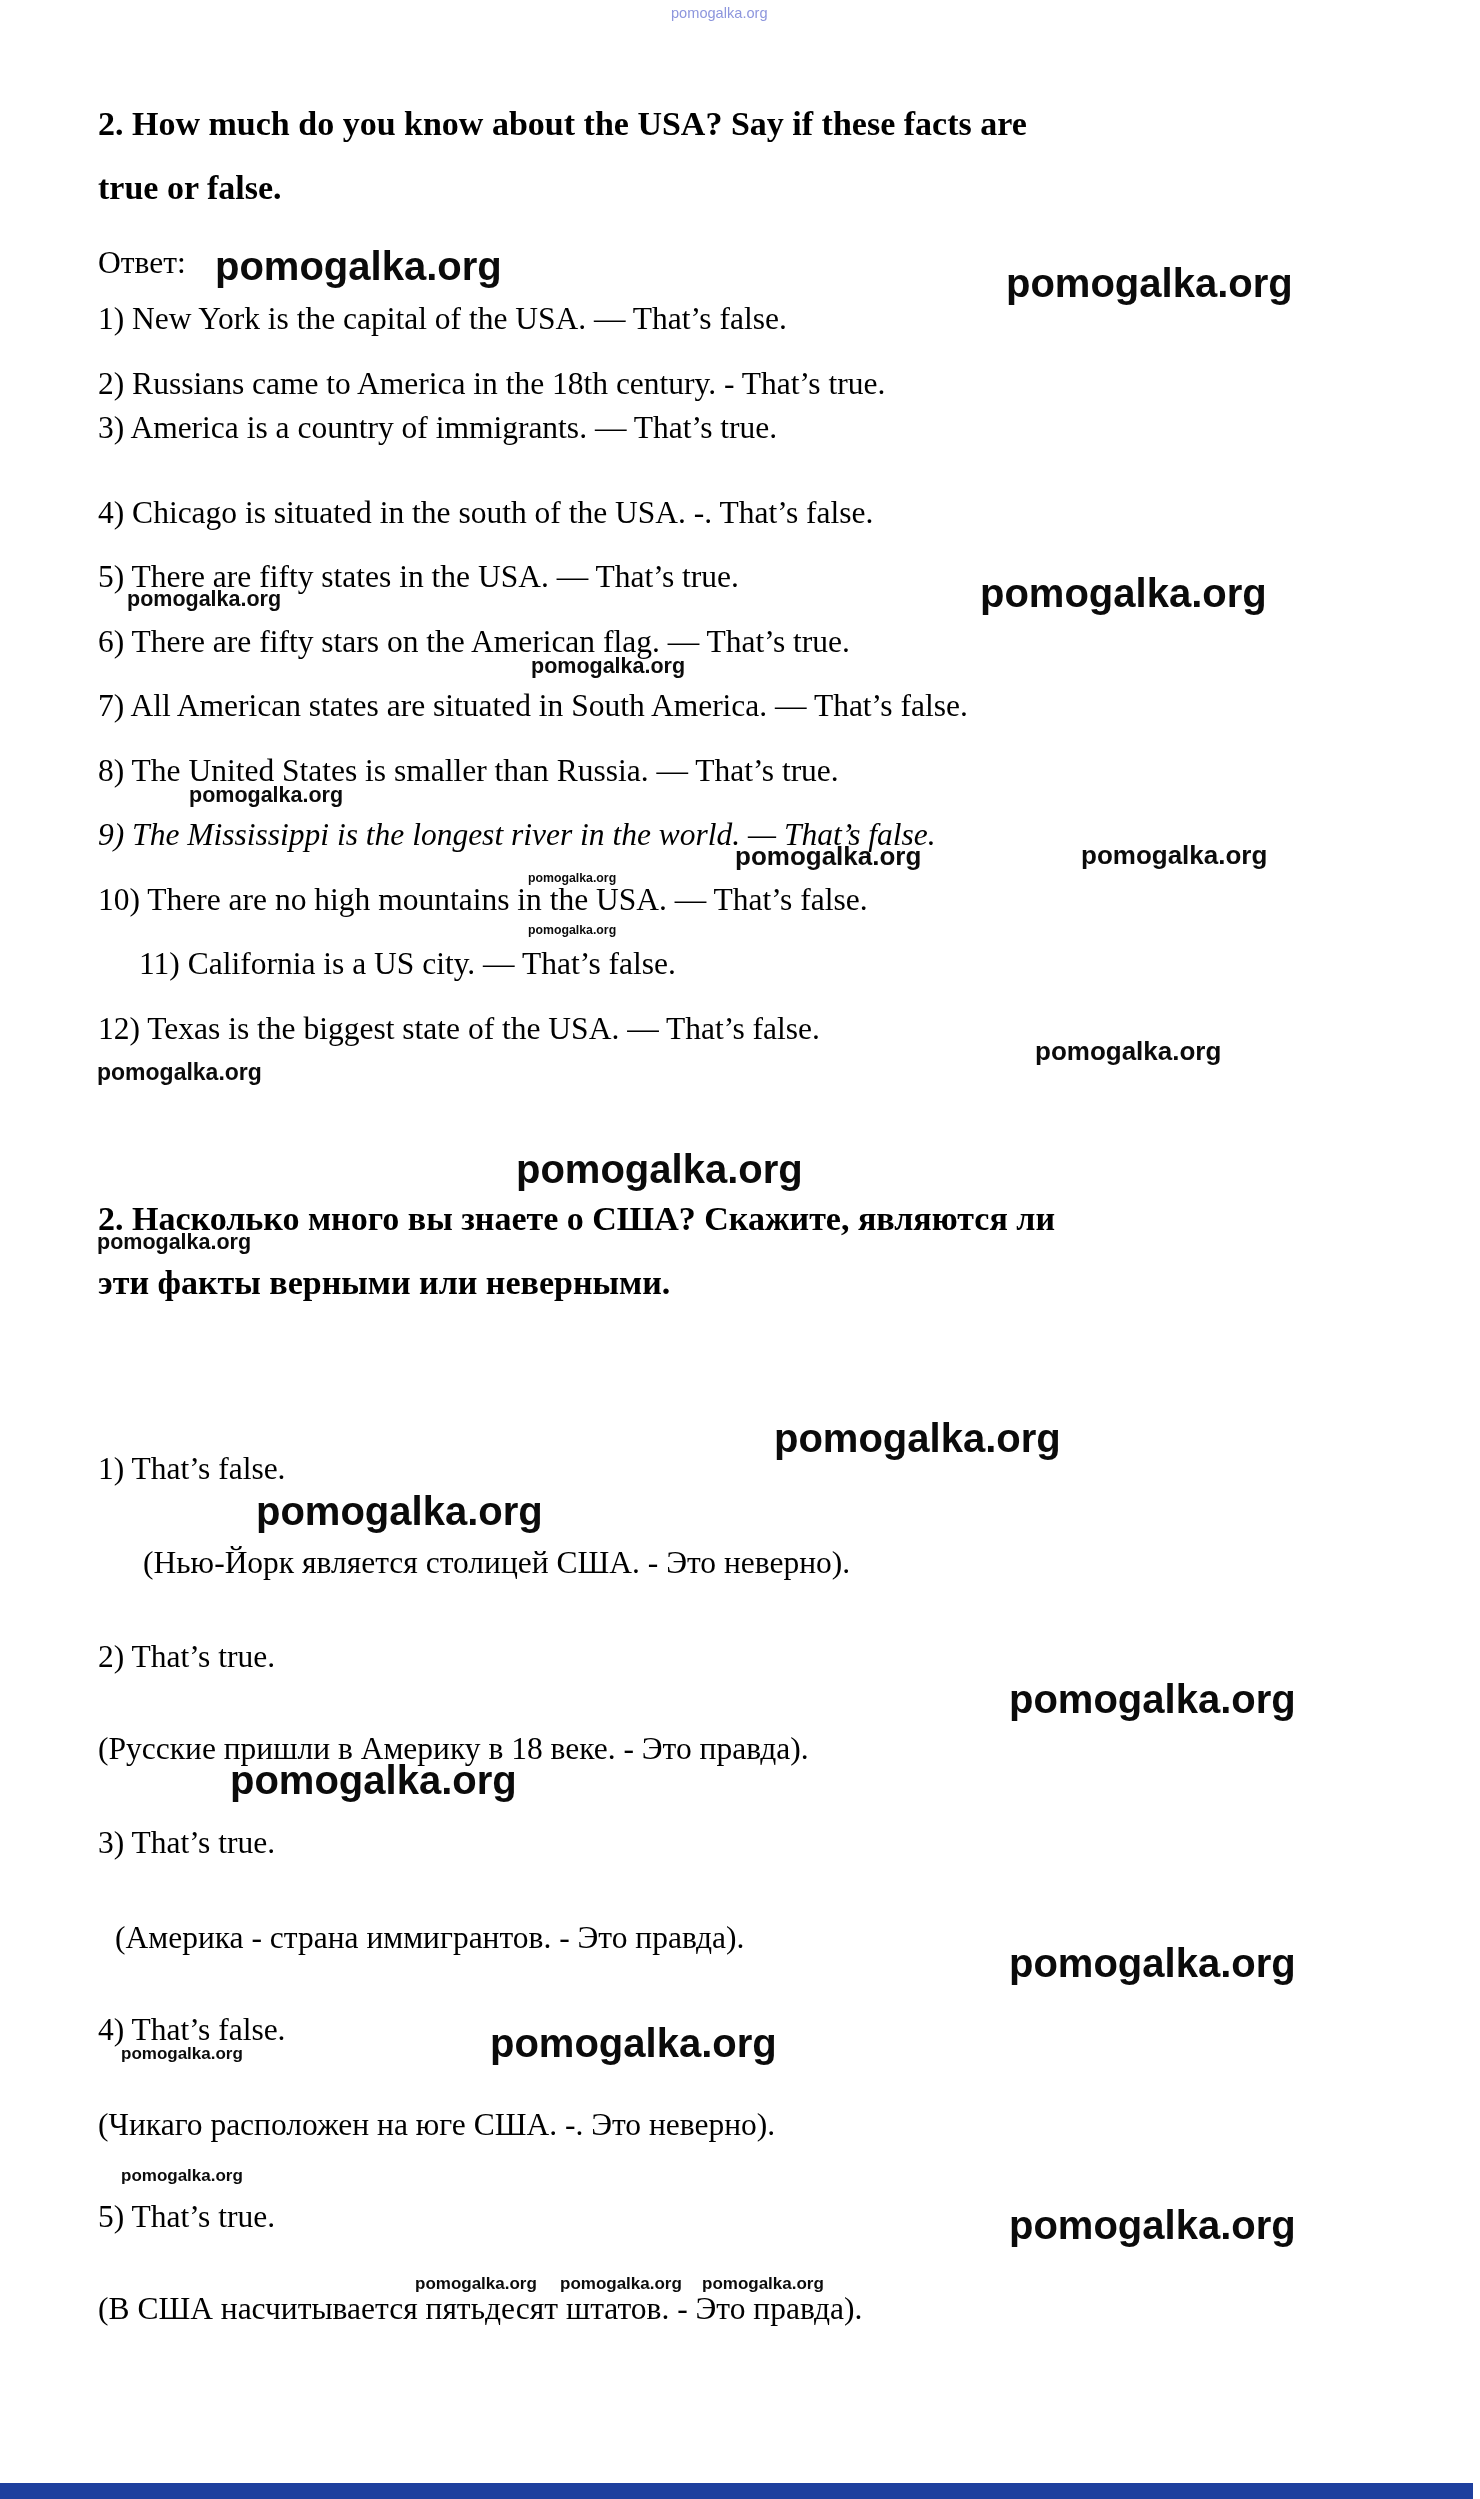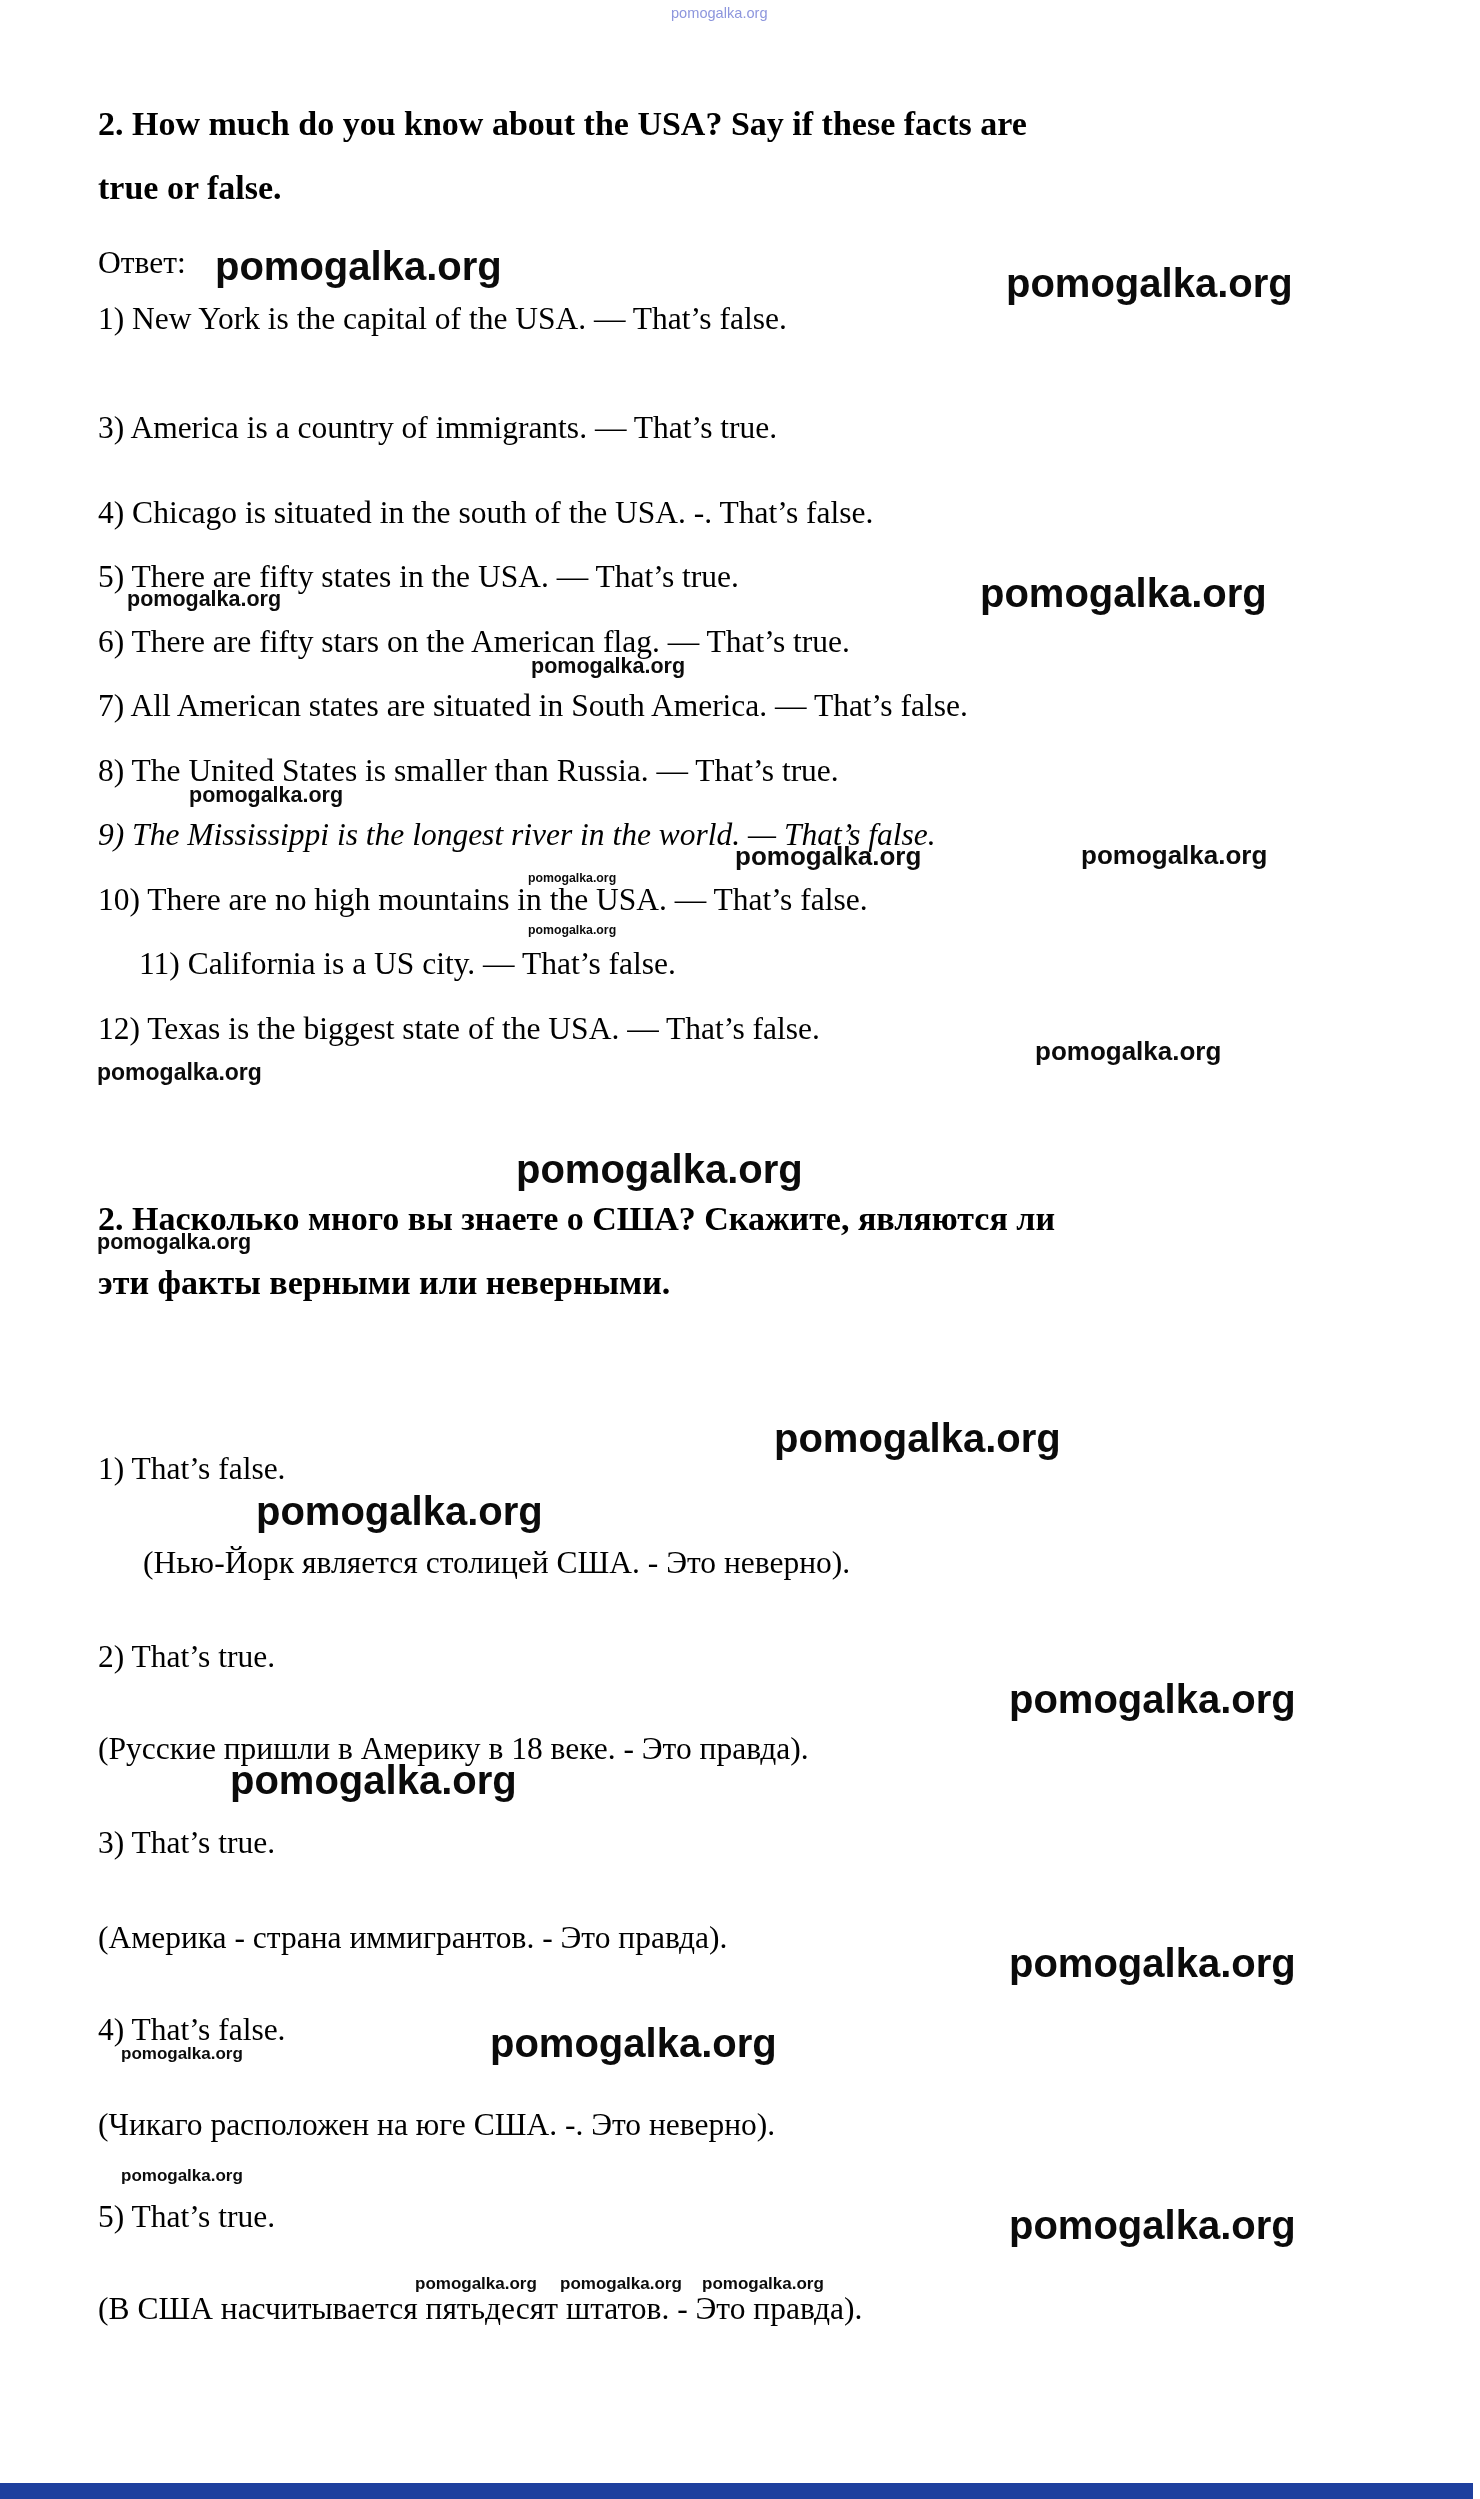--- a/index.html
+++ b/index.html
@@ -62,20 +62,21 @@
 <div id="page">
 
   <span class="wm wm-top" style="left:671px; top:4.6px;">pomogalka.org</span>
 
   <div class="line heading" style="top:103px;">2. How much do you know about the USA? Say if these facts are</div>
   <div class="line heading" style="top:167px;">true or false.</div>
 
   <div class="line" style="top:243px;">Ответ:</div>
 
   <div class="line" style="top:299px;">1) New York is the capital of the USA. — That’s false.</div>
+  <div class="line" style="top:364px;">2) Russians came to America in the 18th century. - That’s true.</div>
   <div class="line" style="top:408px;">3) America is a country of immigrants. — That’s true.</div>
   <div class="line" style="top:493px;">4) Chicago is situated in the south of the USA. -. That’s false.</div>
   <div class="line" style="top:557px;">5) There are fifty states in the USA. — That’s true.</div>
   <div class="line" style="top:622px;">6) There are fifty stars on the American flag. — That’s true.</div>
   <div class="line" style="top:686px;">7) All American states are situated in South America. — That’s false.</div>
   <div class="line" style="top:751px;">8) The United States is smaller than Russia. — That’s true.</div>
   <div class="line" style="top:815px;font-style:italic;">9) The Mississippi is the longest river in the world. — That’s false.</div>
   <div class="line" style="top:880px;">10) There are no high mountains in the USA. — That’s false.</div>
   <div class="line" style="top:944px;margin-left:41px;">11) California is a US city. — That’s false.</div>
   <div class="line" style="top:1009px;">12) Texas is the biggest state of the USA. — That’s false.</div>
@@ -83,21 +84,21 @@
   <div class="line heading" style="top:1198px;">2. Насколько много вы знаете о США? Скажите, являются ли</div>
   <div class="line heading" style="top:1262px;">эти факты верными или неверными.</div>
 
   <div class="line" style="top:1449px;">1) That’s false.</div>
   <div class="line" style="top:1543px;margin-left:45px;">(Нью-Йорк является столицей США. - Это неверно).</div>
 
   <div class="line" style="top:1637px;">2) That’s true.</div>
   <div class="line" style="top:1729px;">(Русские пришли в Америку в 18 веке. - Это правда).</div>
 
   <div class="line" style="top:1823px;">3) That’s true.</div>
-  <div class="line" style="top:1918px;">(Америка - страна иммигрантов. - Это правда).</div>
+  <div class="line" style="top:1918px;margin-left:17px;">(Америка - страна иммигрантов. - Это правда).</div>
 
   <div class="line" style="top:2010px;">4) That’s false.</div>
   <div class="line" style="top:2105px;text-align:center;">(Чикаго расположен на юге США. -. Это неверно).</div>
 
   <div class="line" style="top:2197px;">5) That’s true.</div>
   <div class="line" style="top:2289px;">(В США насчитывается пятьдесят штатов. - Это правда).</div>
 
   <span class="wm wm-lg" style="left:215px;  top:244px;">pomogalka.org</span>
   <span class="wm wm-lg" style="left:1006px; top:261px;">pomogalka.org</span>
   <span class="wm wm-sm" style="left:127px;  top:587px;">pomogalka.org</span>

